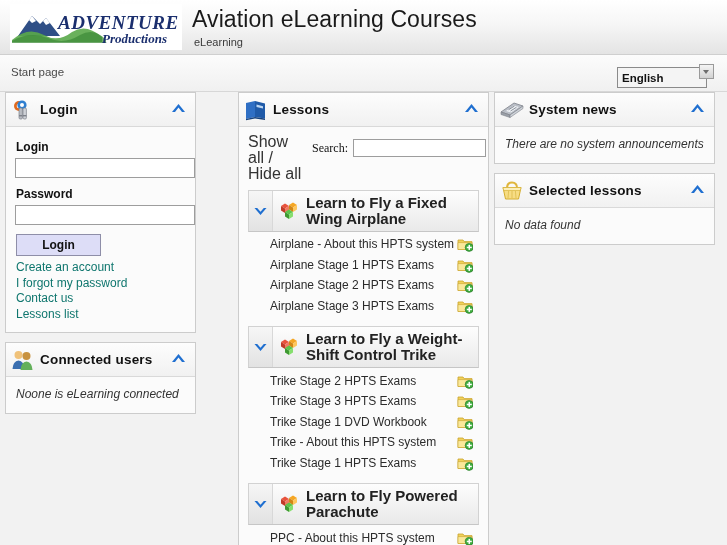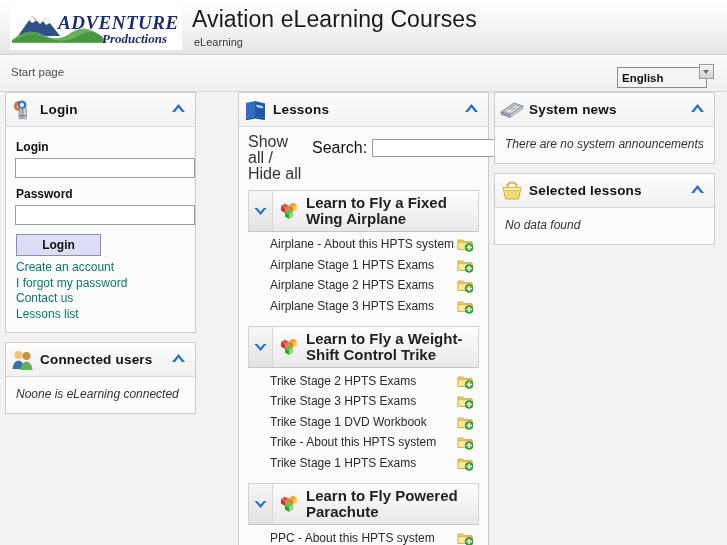--- a/index.html
+++ b/index.html
@@ -226,23 +226,24 @@
     flex: none;
   }
   .showhide a { color: #333; text-decoration: none; }
   .search-wrap {
     display: flex;
     align-items: center;
     margin-top: 5px;
     margin-left: 4px;
   }
   .search-label {
-    font-size: 16px;
+    font-size: 12px;
     color: #111;
     margin-right: 5px;
+    font-family: Liberation Serif, serif;
   }
   .search-input {
     width: 133px;
     height: 18px;
     border: 1px solid #9d9d9d;
     background: #ffffff;
     box-sizing: border-box;
     font-family: "Liberation Sans", sans-serif;
     font-size: 12px;
     padding: 0 3px;

